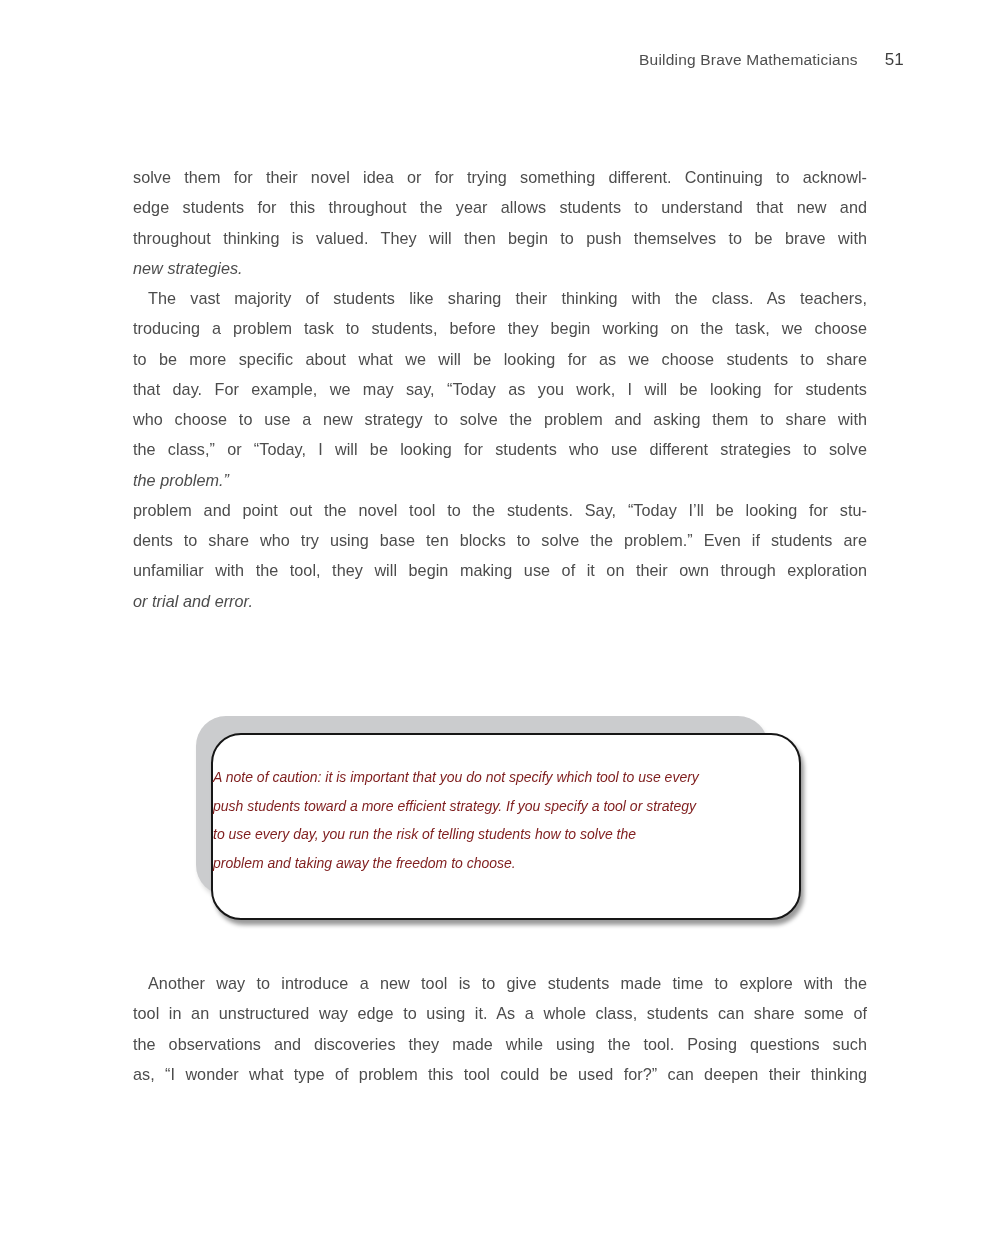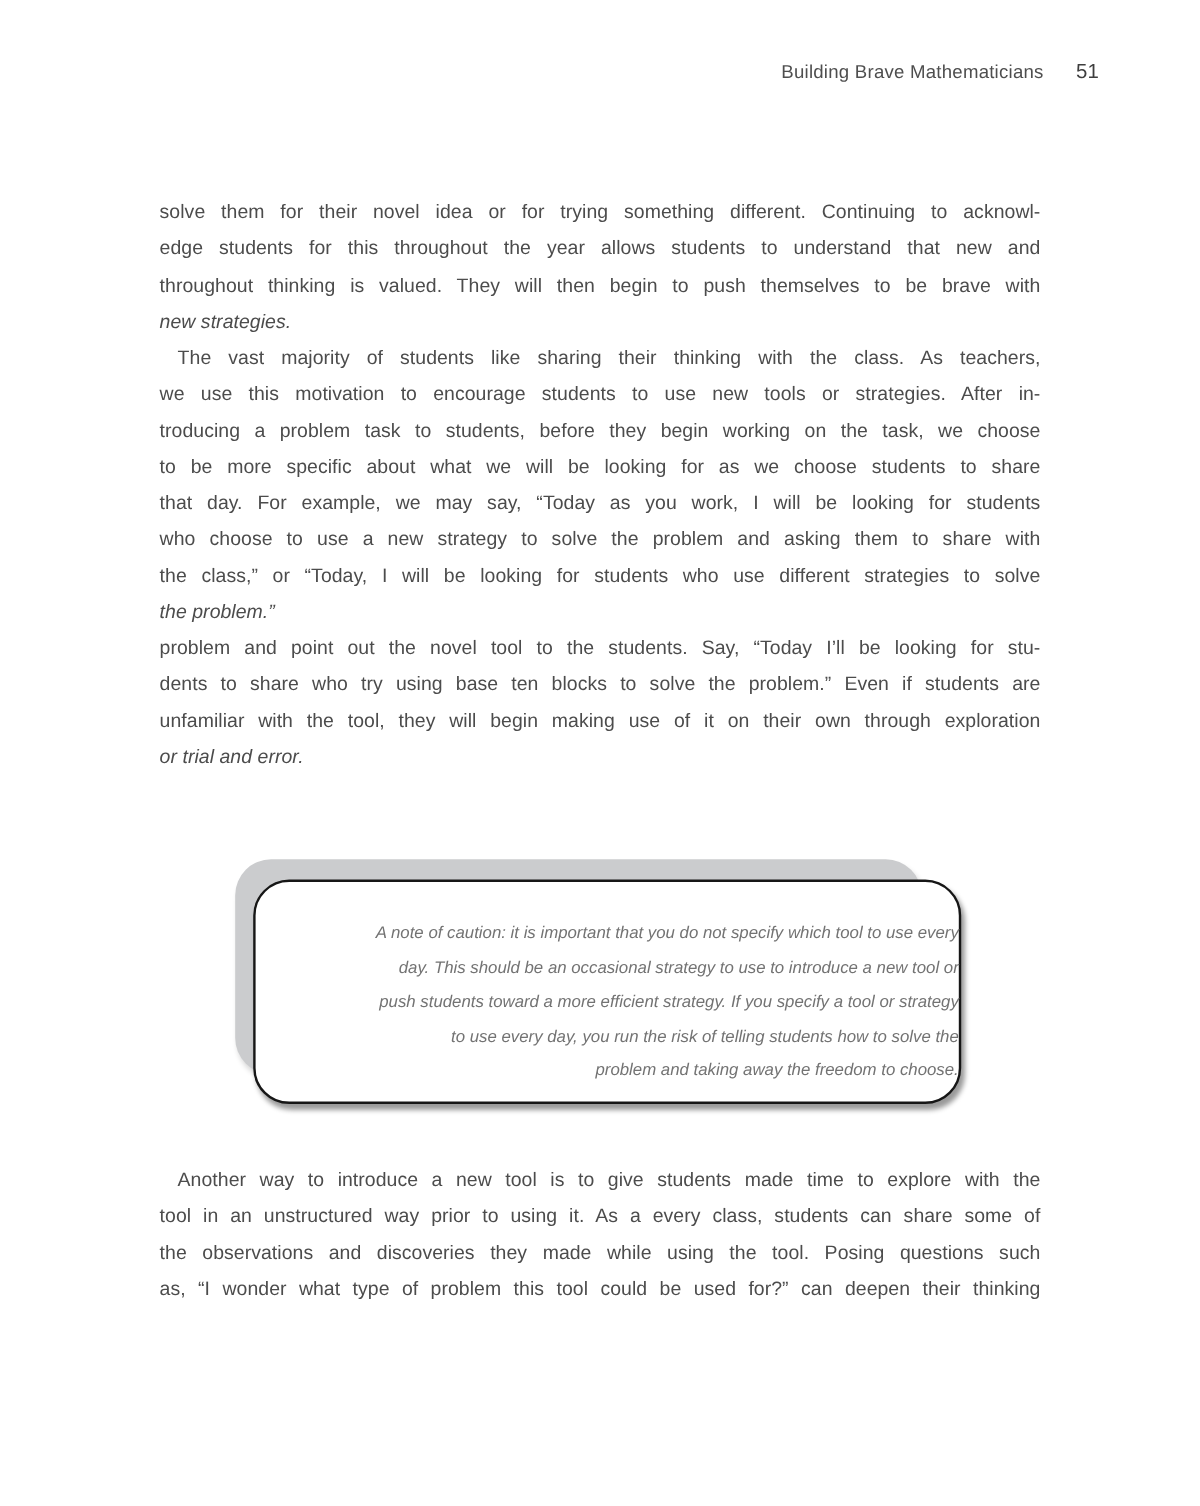--- a/index.html
+++ b/index.html
@@ -2,21 +2,21 @@
 <html><head>
 <meta charset="utf-8">
 <style>
   html,body { margin:0; padding:0; background:#ffffff; }
   .page {
     position:relative; width:1000px; height:1255px;
     background:#ffffff; overflow:hidden;
     font-family:"Liberation Sans", sans-serif;
   }
   .header {
-    position:absolute; top:50px; right:84px;
+    position:absolute; top:50px; right:96px;
     color:#4e4e4e; font-size:15.5px; letter-spacing:0.2px;
     white-space:nowrap;
   }
   .pagenum { font-size:17px; margin-left:27px; color:#3e3e3e; }
 
   .bodytext {
     position:absolute; left:133px; width:734px;
     color:#4c4c4c; font-size:16.2px; line-height:30.25px;
     letter-spacing:0.05px;
   }
@@ -32,22 +32,22 @@
     background:#cbccce; border-radius:30px;
     box-shadow:2px 4px 4px rgba(0,0,0,0.15);
   }
   .callout-box {
     position:absolute; left:15px; top:17px; width:586px; height:183px;
     background:#ffffff; border:2.5px solid #161616; border-radius:30px;
     box-shadow:3px 5px 4px rgba(0,0,0,0.40);
   }
   .callout-text {
     position:absolute; top:28px; left:0; right:0;
-    text-align:right; font-style:italic;
-    font-size:14px; line-height:28.5px; color:#737373;
+    text-align:left; font-style:italic;
+    font-size:14px; line-height:28.5px; color:#7f1d1d;
     font-family:"Liberation Sans", sans-serif;
   }
   .callout-line { white-space:nowrap; }
 </style>
 </head>
 <body>
 
 <div class="page">
 
   <div class="header">
@@ -56,51 +56,49 @@
 
   <div class="bodytext paras-before" id="paras-before">
       <div>
         <div class="line just">solve them for their novel idea or for trying something different. Continuing to acknowl-</div>
         <div class="line just">edge students for this throughout the year allows students to understand that new and</div>
         <div class="line just">throughout thinking is valued. They will then begin to push themselves to be brave with</div>
         <div class="line last">new strategies.</div>
       </div>
       <div>
         <div class="line just indent">The vast majority of students like sharing their thinking with the class. As teachers,</div>
-        <div class="line just">we use this motivation to encourage students to use new tools or strategies. After in-</div>
         <div class="line just">troducing a problem task to students, before they begin working on the task, we choose</div>
         <div class="line just">to be more specific about what we will be looking for as we choose students to share</div>
         <div class="line just">that day. For example, we may say, “Today as you work, I will be looking for students</div>
         <div class="line just">who choose to use a new strategy to solve the problem and asking them to share with</div>
         <div class="line just">the class,” or “Today, I will be looking for students who use different strategies to solve</div>
         <div class="line last">the problem.”</div>
       </div>
       <div>
         <div class="line just">problem and point out the novel tool to the students. Say, “Today I’ll be looking for stu-</div>
         <div class="line just">dents to share who try using base ten blocks to solve the problem.” Even if students are</div>
         <div class="line just">unfamiliar with the tool, they will begin making use of it on their own through exploration</div>
         <div class="line last">or trial and error.</div>
       </div>
     </div>
 
   <div class="callout-wrap">
     <div class="callout-shadow"></div>
     <div class="callout-box">
       <div class="callout-text" id="callout-lines">
           <div class="callout-line">A note of caution: it is important that you do not specify which tool to use every</div>
-          <div class="callout-line">day. This should be an occasional strategy to use to introduce a new tool or</div>
           <div class="callout-line">push students toward a more efficient strategy. If you specify a tool or strategy</div>
           <div class="callout-line">to use every day, you run the risk of telling students how to solve the</div>
           <div class="callout-line">problem and taking away the freedom to choose.</div>
         </div>
     </div>
   </div>
 
   <div class="bodytext paras-after" id="paras-after">
       <div>
         <div class="line just indent">Another way to introduce a new tool is to give students made time to explore with the</div>
-        <div class="line just">tool in an unstructured way prior to using it. As a every class, students can share some of</div>
+        <div class="line just">tool in an unstructured way edge to using it. As a whole class, students can share some of</div>
         <div class="line just">the observations and discoveries they made while using the tool. Posing questions such</div>
         <div class="line just">as, “I wonder what type of problem this tool could be used for?” can deepen their thinking</div>
       </div>
     </div>
 
 </div>
 
 </body></html>

